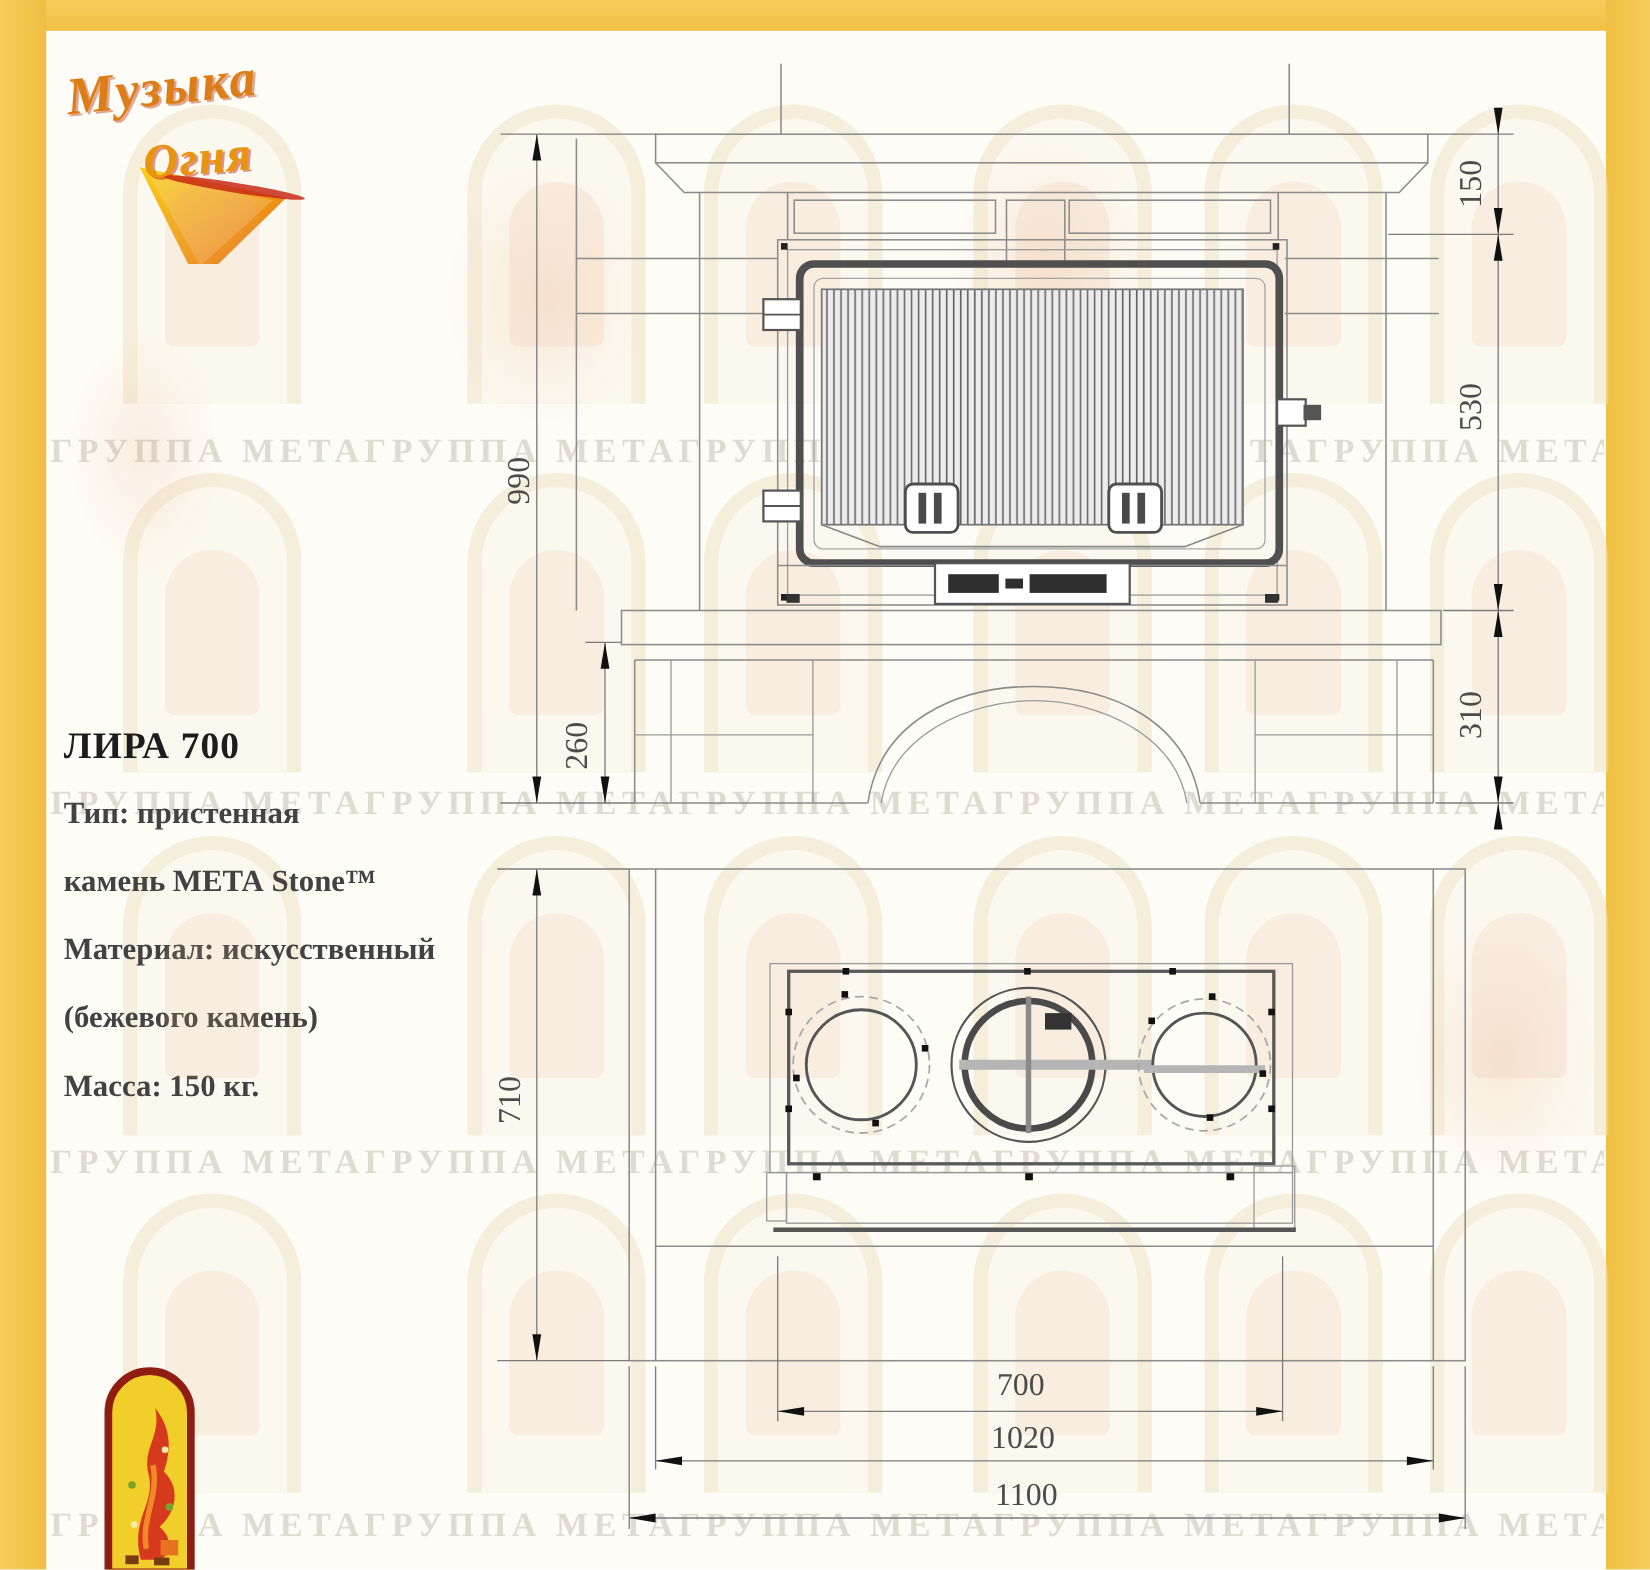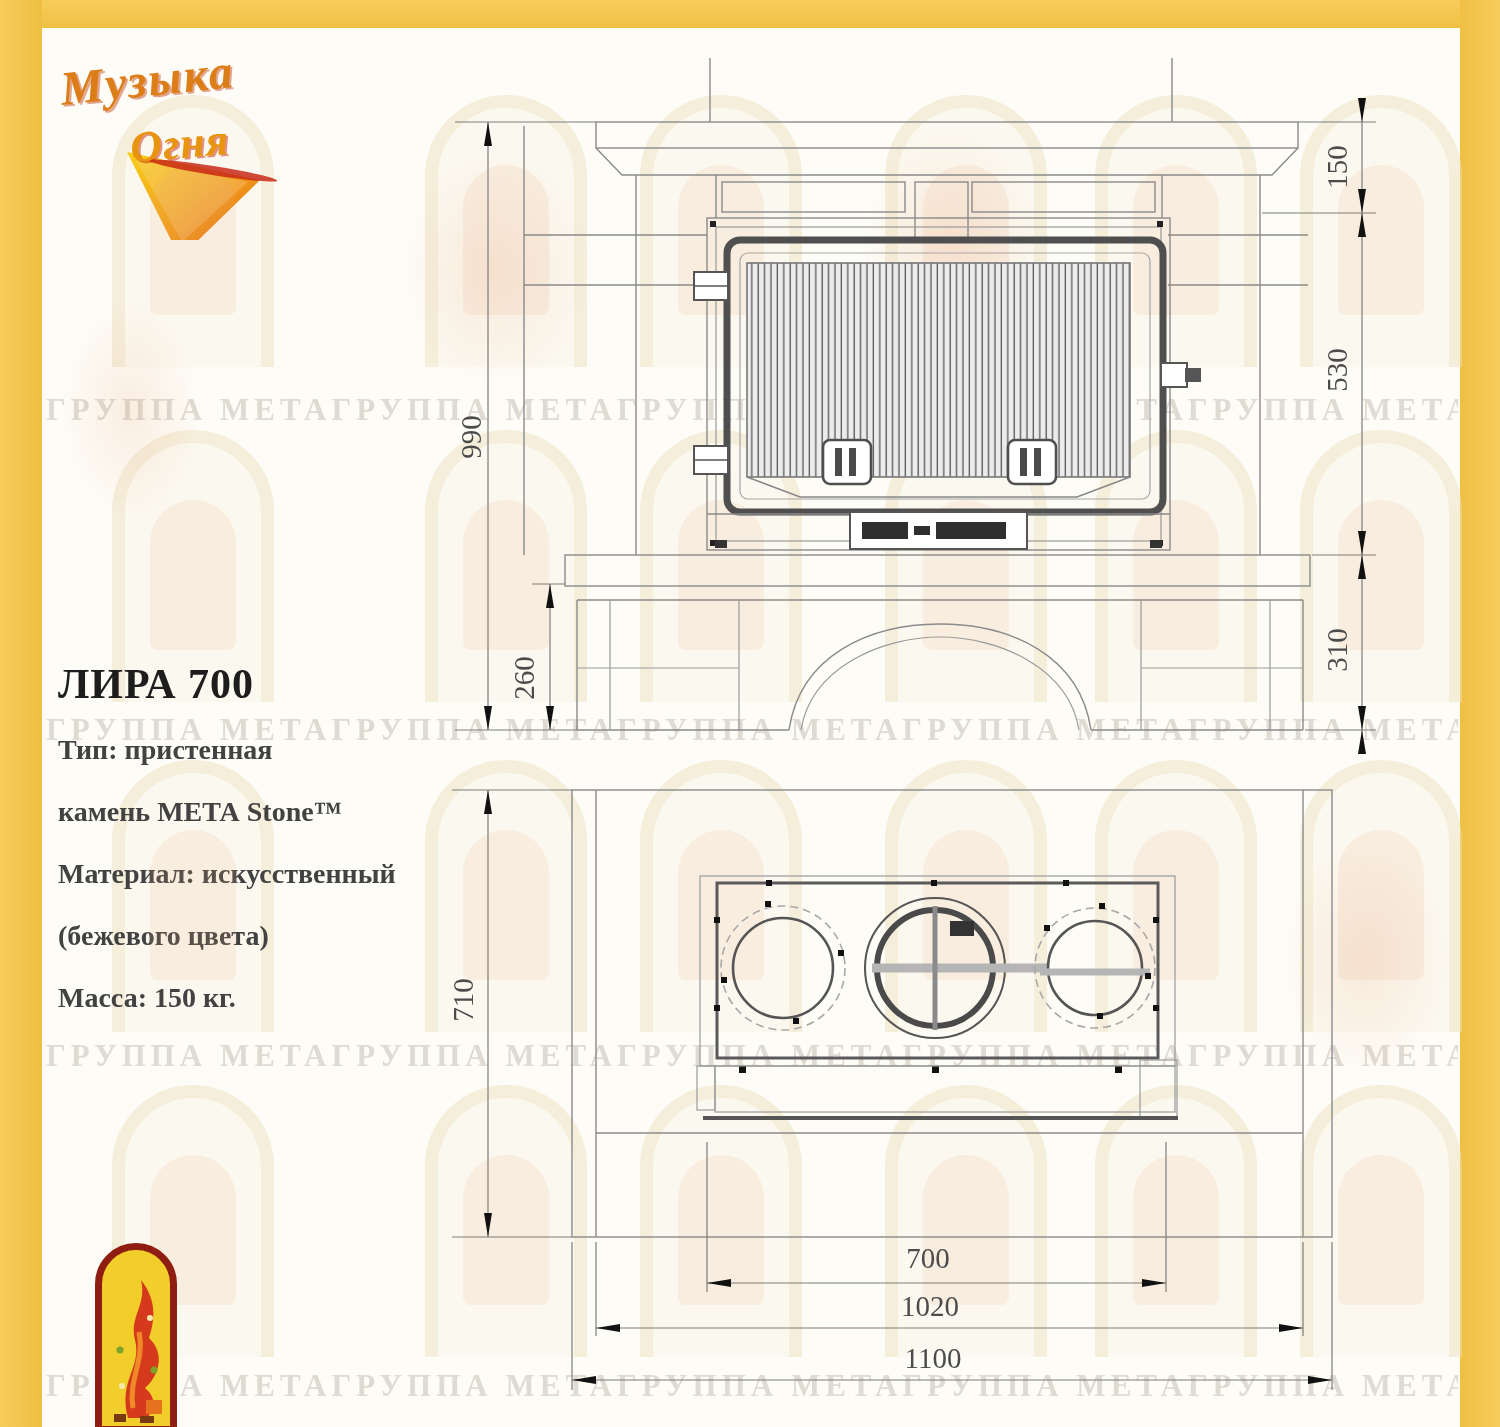--- a/index.html
+++ b/index.html
@@ -26,21 +26,21 @@
   .brand{position:absolute;left:52px;top:40px;width:280px;height:200px;}
   .brand .l1{position:absolute;left:8px;top:12px;font-size:48px;font-style:italic;font-weight:bold;
         color:#dd7d18;transform:rotate(-6deg);text-shadow:2px 2px 0 rgba(190,60,20,0.45);letter-spacing:2px;}
   .brand .l2{position:absolute;left:78px;top:78px;font-size:44px;font-style:italic;font-weight:bold;
         color:#e8940f;transform:rotate(-5deg);text-shadow:2px 2px 0 rgba(200,40,20,0.5);letter-spacing:1px;z-index:2;}
   .brand .streak{position:absolute;left:96px;top:126px;width:130px;height:9px;background:#c82a18;
         border-radius:50%;transform:rotate(9deg);opacity:.85;z-index:1;}
 
   
   .specs{position:absolute;left:58px;top:660px;width:430px;}
-  .specs .title{font-size:42px;font-weight:bold;color:#1d1d1d;letter-spacing:1px;margin-bottom:9px;}
+  .specs .title{font-size:34px;font-weight:bold;color:#1d1d1d;letter-spacing:1px;margin-bottom:9px;}
   .specs .line{font-size:28px;font-weight:bold;color:#424242;line-height:40px;margin-top:22px;}
 
   svg.drawing{position:absolute;left:0;top:0;z-index:3;}
   .dim-text{font-family:"Liberation Serif",serif;font-size:29px;fill:#4b4b4b;}
 
   
   .corner-logo{position:absolute;left:95px;top:1243px;width:82px;height:190px;
         background:#f2ce2b;border:7px solid #8f1d12;border-radius:44px 44px 0 0;z-index:4;box-sizing:border-box;}
   .corner-logo svg{position:absolute;left:0;top:8px;}
 </style>
@@ -104,21 +104,21 @@
     <span class="l1">Музыка</span>
     <span class="l2">Огня</span>
     <div class="streak"></div>
   </div>
 
   <div class="specs">
     <div class="title">ЛИРА 700</div>
     <div class="line">Тип: пристенная</div>
     <div class="line">камень МЕТА Stone™</div>
     <div class="line">Материал: искусственный</div>
-    <div class="line">(бежевого цвета)</div>
+    <div class="line">(бежевого камень)</div>
     <div class="line">Масса: 150 кг.</div>
   </div>
 
   <svg class="drawing" width="1500" height="1427" viewBox="0 0 1500 1427">
     <defs>
       <pattern id="grill" width="6.4" height="12" patternUnits="userSpaceOnUse">
         <rect width="6.4" height="12" fill="#ececec"></rect>
         <line x1="3" y1="0" x2="3" y2="12" stroke="#5f5f5f" stroke-width="1.4"></line>
       </pattern>
     </defs>

